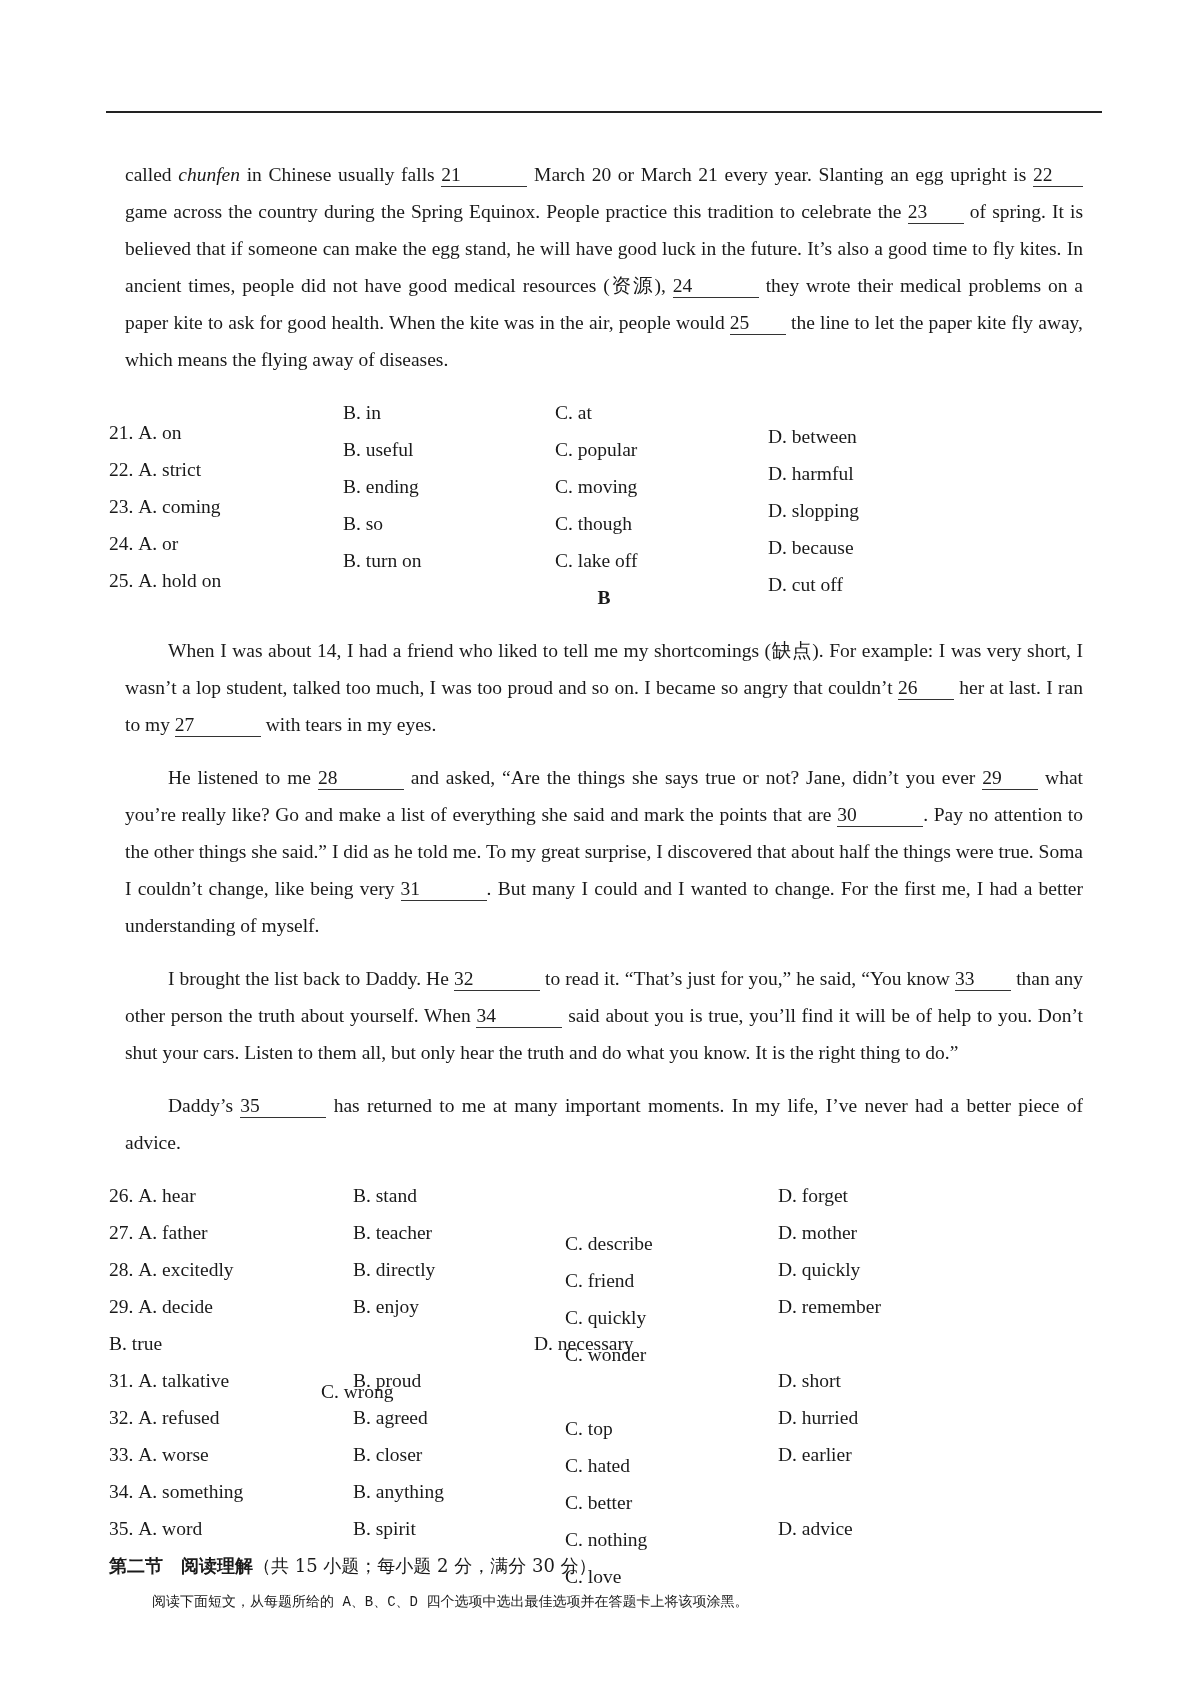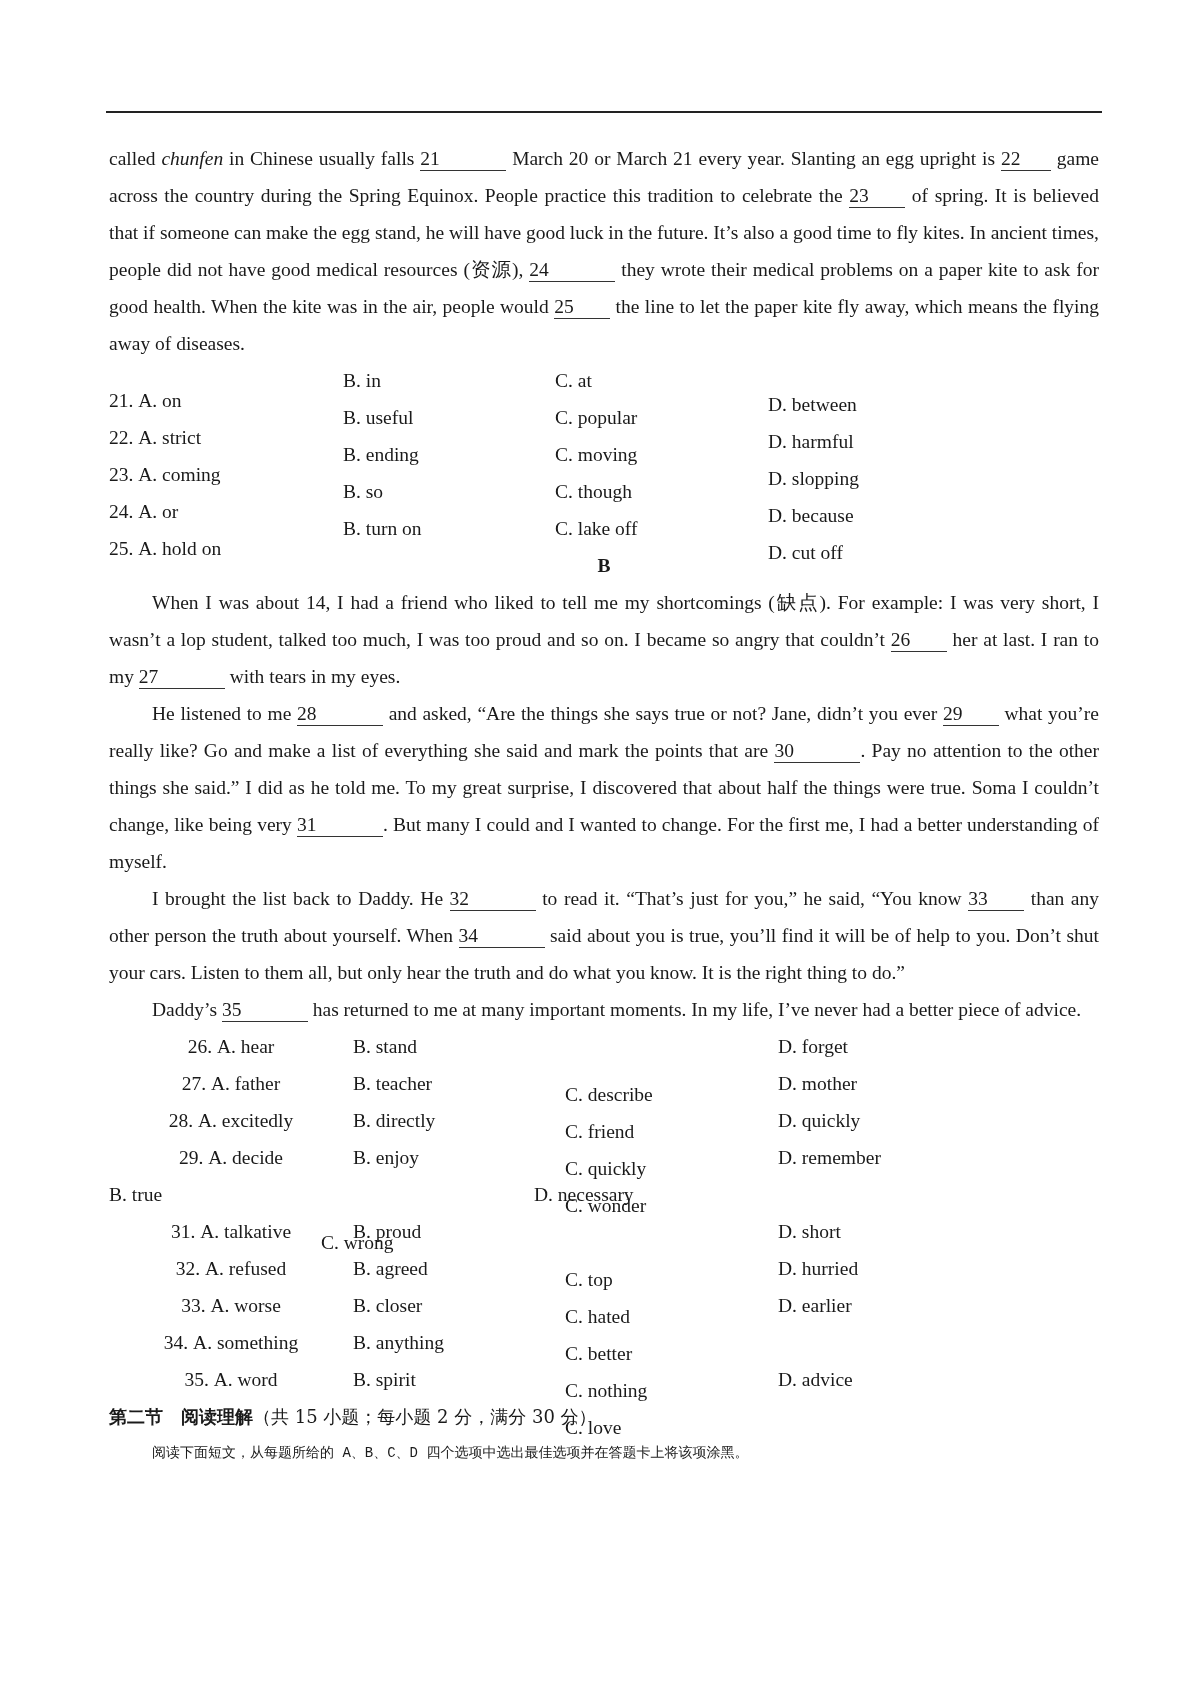--- a/index.html
+++ b/index.html
@@ -1,29 +1,29 @@
 <!DOCTYPE html>
 <html><head>
 <meta charset="utf-8">
 <style>
   html, body { margin: 0; padding: 0; background: #ffffff; }
   body { width: 1200px; height: 1698px; position: relative; overflow: hidden;
          font-family: "Liberation Serif", "DejaVu Serif", serif; color: #1a1a1a; }
   .rule { position: absolute; left: 106px; top: 111px; width: 996px; height: 2px; background: #222; }
   .content { position: absolute; left: 109px; top: 140px; width: 990px; font-size: 19.5px; }
-  .para { margin: 0; line-height: 37px; text-align: justify; text-align-last: left; }
+  .para { margin: 16px; line-height: 37px; text-align: justify; text-align-last: left; }
   .indent { text-indent: 43px; }
   .blank { display: inline-block; border-bottom: 1px solid #333; text-align: center; line-height: 22px; text-indent: 0; }
   .b1 { min-width: 86px; }
   .b2 { min-width: 56px; text-align: right; }
   .opts { width: 990px; }
   .opt-row { display: flex; height: 37px; line-height: 37px; }
   .opt-row span { display: inline-block; }
   .optsA .c0 { width: 234px; margin-top: 20px; } .optsA .c1 { width: 212px; } .optsA .c2 { width: 213px; } .optsA .c3 { width: 300px; margin-top: 24px; }
-  .optsB .c0 { width: 244px; text-align: center; } .optsB .c1 { width: 212px; } .optsB .c2 { width: 213px; margin-top: 48px; } .optsB .c3 { width: 300px; }
+  .optsB .c0 { width: 244px; } .optsB .c1 { width: 212px; } .optsB .c2 { width: 213px; margin-top: 48px; } .optsB .c3 { width: 300px; }
   .section-head { text-align: center; font-weight: bold; line-height: 37px; }
   .cn-head { line-height: 37px; margin-top: 0; font-family: "DejaVu Serif", "Liberation Serif", serif; font-size: 18px; }
   .cn-head .bold { font-weight: bold; }
   .cn-inst { line-height: 37px; text-indent: 43px; font-family: Liberation Mono, monospace; font-size: 14px; }
   i { font-style: italic; }
 </style>
 </head>
 <body>
 
 <div class="rule"></div>

